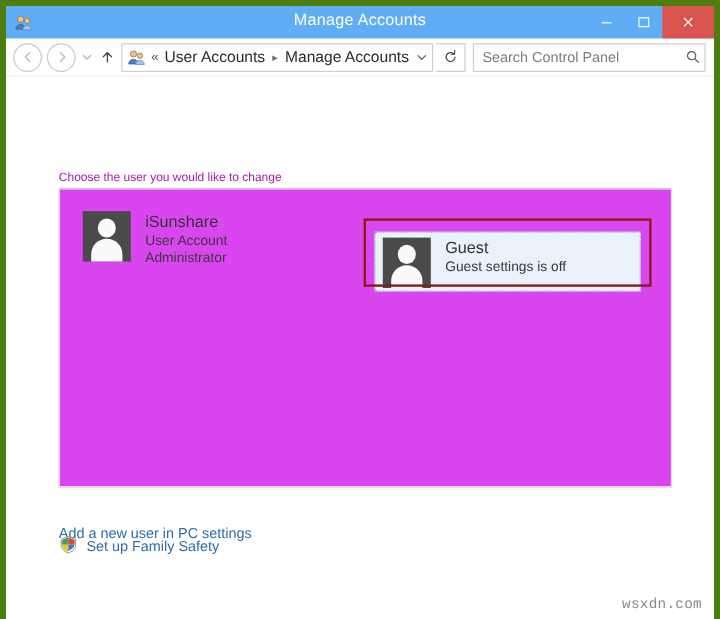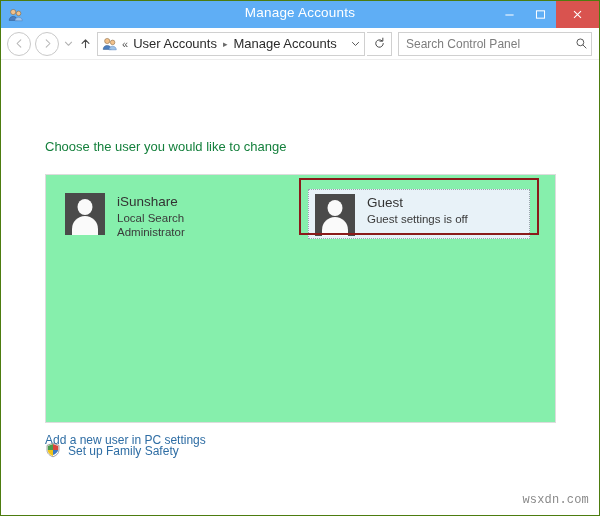--- a/index.html
+++ b/index.html
@@ -15,21 +15,21 @@
     position: relative;
   }
 
   
   #window {
     position: absolute;
     left: 0; top: 0;
     width: 600px;
     height: 516px;
     box-sizing: border-box;
-    border: 1px solid #4d7c0f;
+    border: 5px solid #4d7c0f;
     background: #ffffff;
   }
 
   
   #titlebar {
     position: relative;
     height: 27px;
     background: #5FAEF5;
     display: flex;
     align-items: center;
@@ -192,33 +192,33 @@
   
   #content {
     position: relative;
     height: 455px;
     background: #ffffff;
   }
   #page-heading {
     position: absolute;
     left: 44px;
     top: 79px;
-    font-size: 13px;
-    color: #15803d;
+    font-size: 10px;
+    color: #a21caf;
     white-space: nowrap;
   }
   #accounts-panel {
     position: absolute;
     left: 44px;
-    top: 114px;
+    top: 93px;
     width: 511px;
     height: 249px;
     border: 1px solid #DCDCDC;
     box-sizing: border-box;
-    background: #86efac;
+    background: #d946ef;
   }
 
   
   .user-tile {
     position: absolute;
     display: flex;
     align-items: flex-start;
     box-sizing: border-box;
   }
   #tile-isunshare {
@@ -445,21 +445,21 @@
 
     <div id="accounts-panel">
 
       <div class="user-tile" id="tile-isunshare">
         <div class="avatar">
           <div class="head"></div>
           <div class="body"></div>
         </div>
         <div class="user-meta">
           <div class="user-name">iSunshare</div>
-          <div class="user-sub">Local Search</div>
+          <div class="user-sub">User Account</div>
           <div class="user-sub">Administrator</div>
         </div>
       </div>
 
     </div>
 
     <div id="guest-wrap">
       <div class="user-tile" id="tile-guest">
         <div class="avatar">
           <div class="head"></div>

